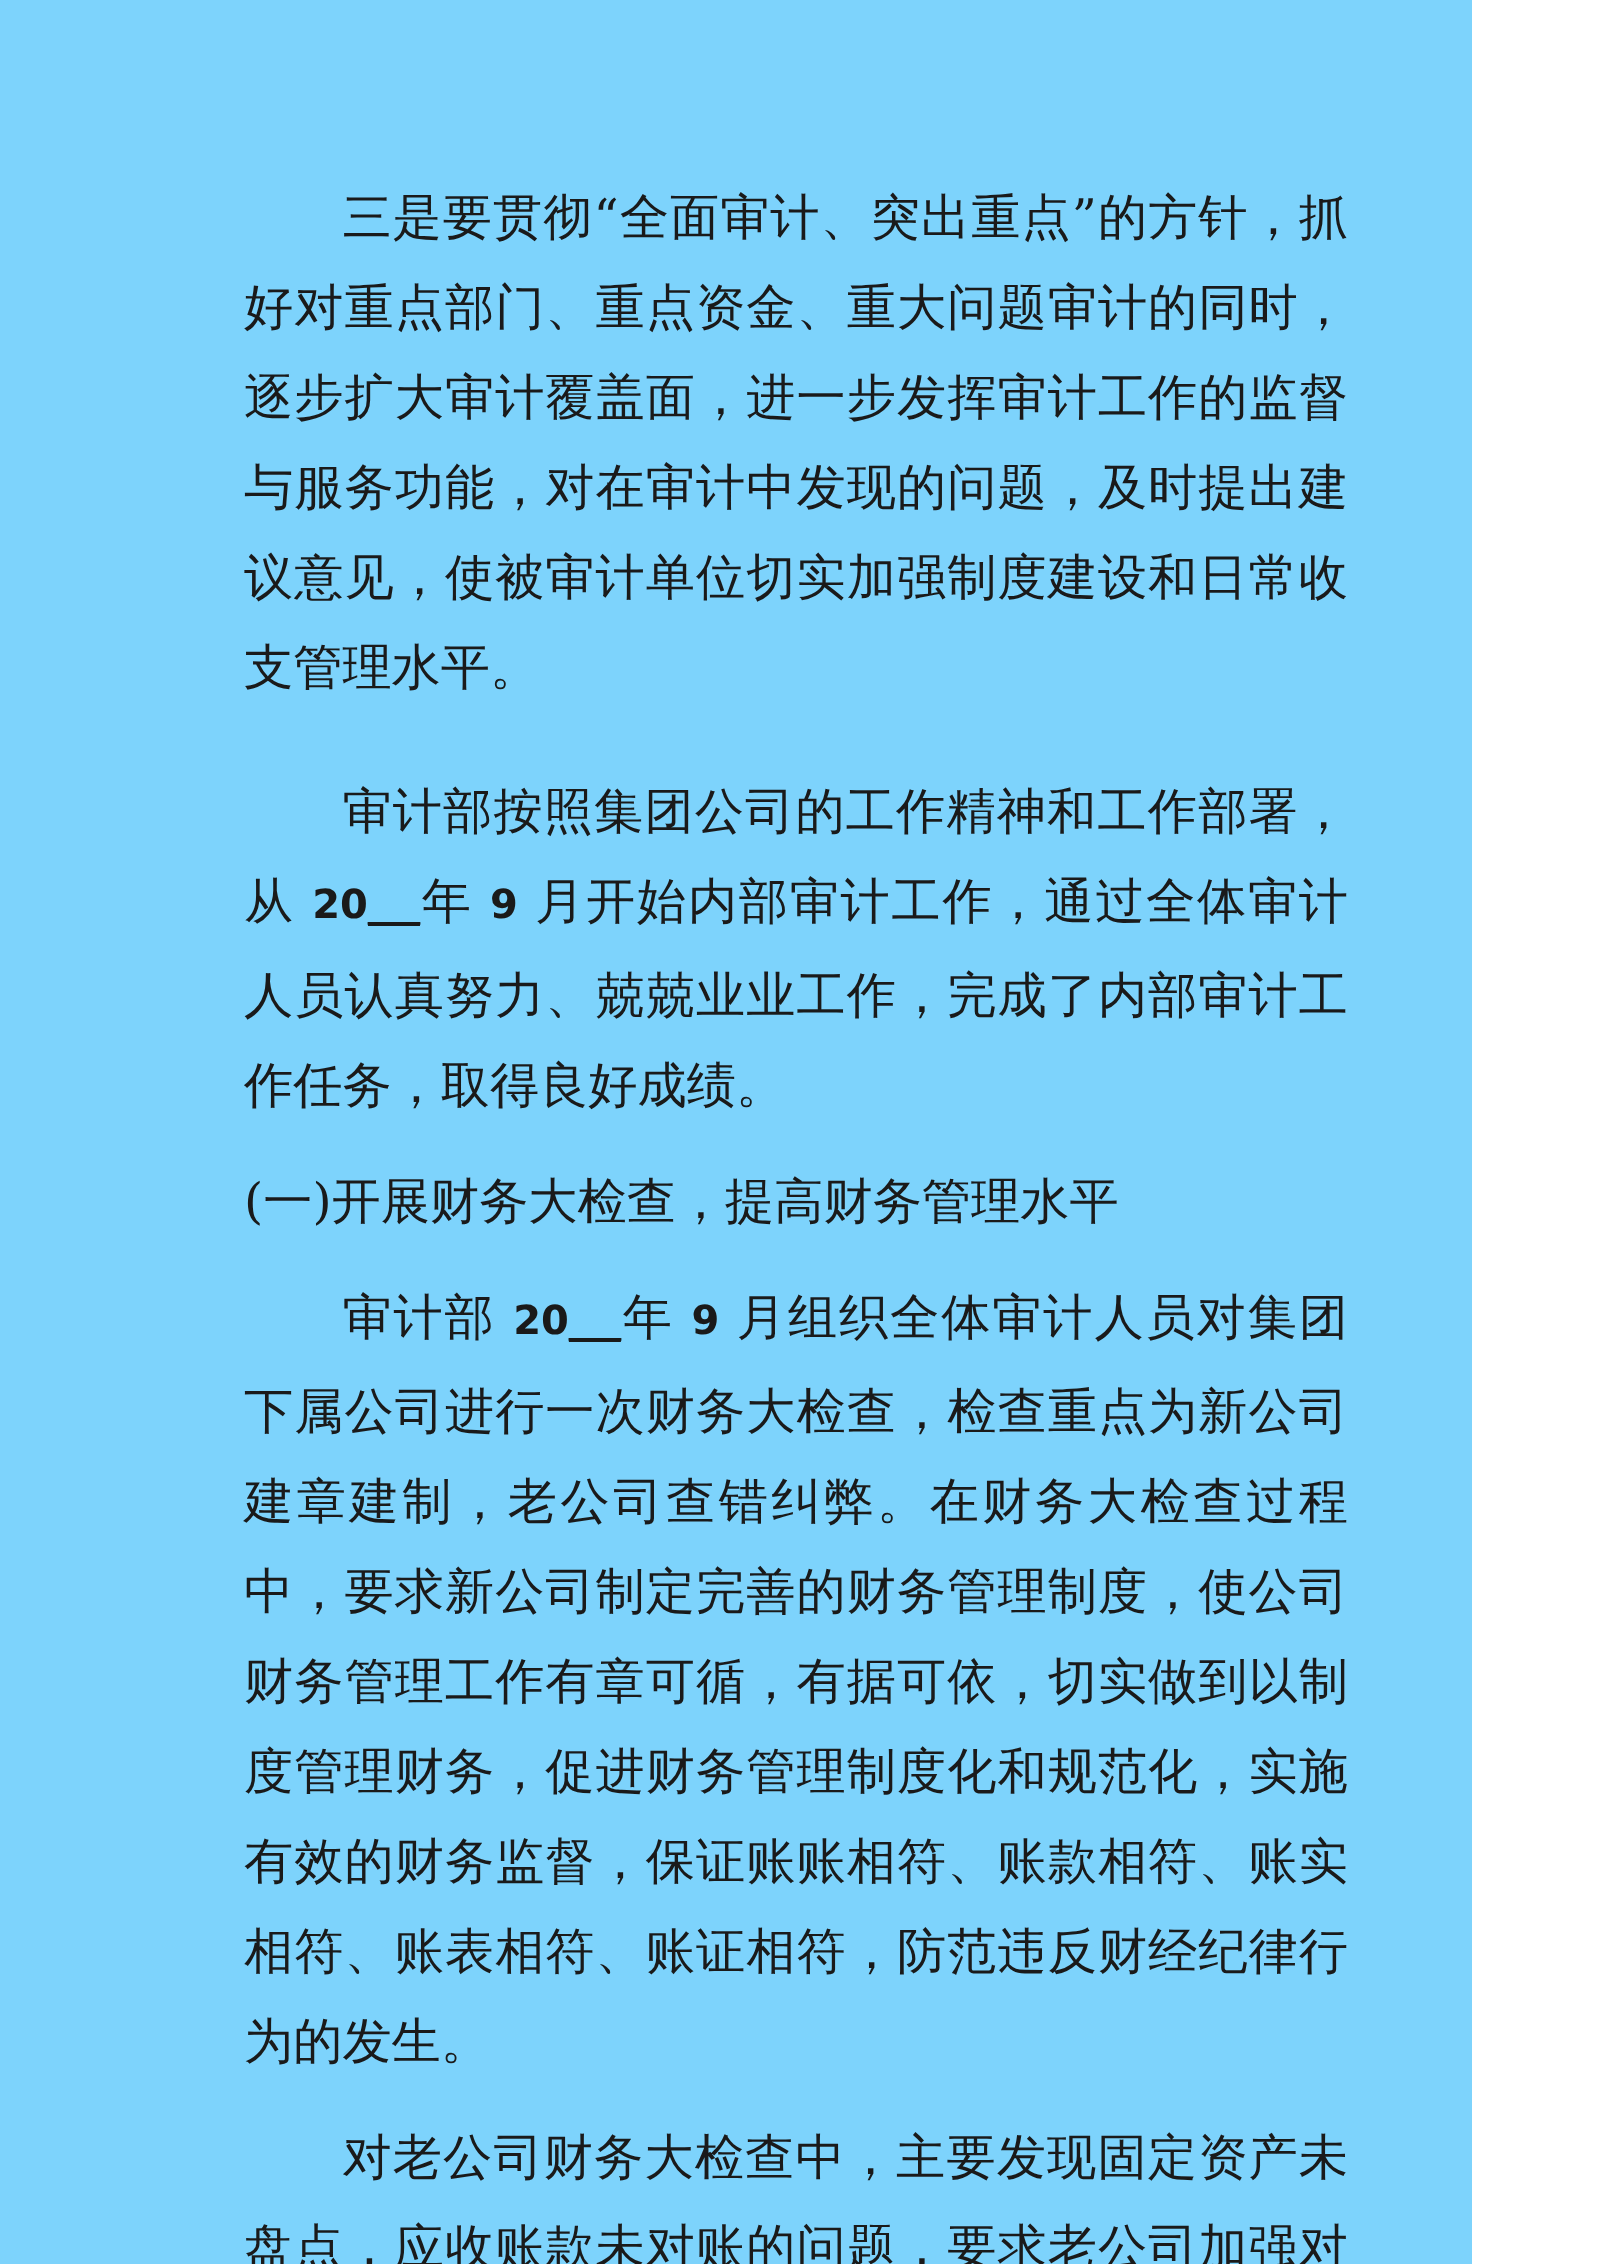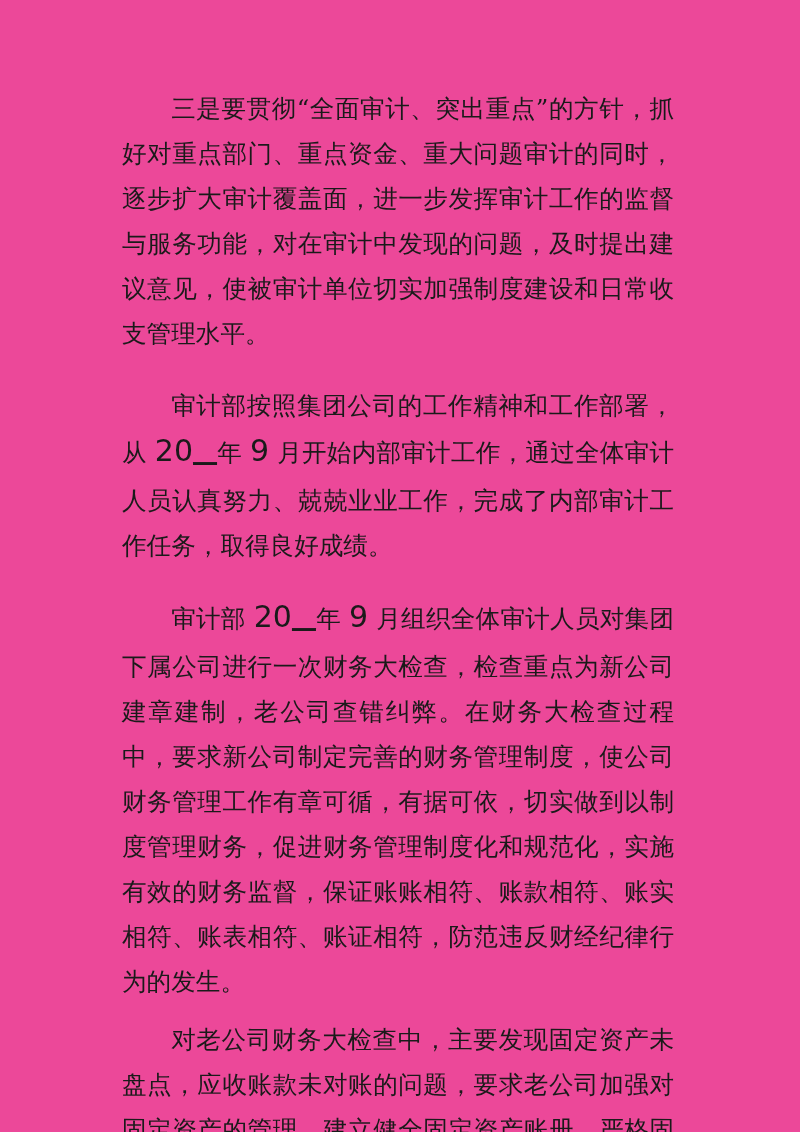--- a/index.html
+++ b/index.html
@@ -10,23 +10,23 @@
   body {
     width: 800px;
     height: 1132px;
     overflow: hidden;
     font-family: "DejaVu Serif", "Liberation Serif", serif;
     color: #1a1a1a;
   }
 
   #page {
     position: relative;
-    width: 800px;
+    width: 736px;
     height: 1132px;
-    background: #ec4899;
+    background: #7dd3fc;
     box-sizing: border-box;
   }
 
   #doc-body {
     position: absolute;
     left: 122px;
     top: 86px;
     width: 552px;
   }
 
@@ -56,26 +56,27 @@
     text-indent: 0;
   }
 
   
   .gap-sm { height: 13px; }
   .gap-md { height: 14px; }
 
   
   .lat {
     font-family: "DejaVu Sans", "Liberation Sans", sans-serif;
-    font-size: 30px;
+    font-size: 20px;
     letter-spacing: 0;
+    font-weight: bold;
   }
   .blank {
-    font-family: Liberation Mono, monospace;
-    font-size: 20px;
+    font-family: Liberation Serif, serif;
+    font-size: 26px;
     text-decoration: underline;
     text-decoration-thickness: 2px;
     text-underline-offset: 2px;
   }
 </style>
 </head>
 <body>
 
 <div id="page">
 
@@ -85,20 +86,21 @@
 
     <div class="gap-md"></div>
 
 
     <div class="gap-sm"></div>
 
     <p class="para"><span class="cjk">审计部按照集团公司的工作精神和工作部署，从 </span><span class="lat">20</span><span class="blank">__</span><span class="cjk">年 </span><span class="lat">9</span><span class="cjk"> 月开始内部审计工作，通过全体审计人员认真努力、兢兢业业工作，完成了内部审计工作任务，取得良好成绩。</span></p>
 
     <div class="gap-sm"></div>
 
+    <p class="subheading">(一)开展财务大检查，提高财务管理水平</p>
 
     <div class="gap-sm"></div>
 
     <p class="para"><span class="cjk">审计部 </span><span class="lat">20</span><span class="blank">__</span><span class="cjk">年 </span><span class="lat">9</span><span class="cjk"> 月组织全体审计人员对集团下属公司进行一次财务大检查，检查重点为新公司建章建制，老公司查错纠弊。在财务大检查过程中，要求新公司制定完善的财务管理制度，使公司财务管理工作有章可循，有据可依，切实做到以制度管理财务，促进财务管理制度化和规范化，实施有效的财务监督，保证账账相符、账款相符、账实相符、账表相符、账证相符，防范违反财经纪律行为的发生。</span></p>
 
     <div class="gap-sm"></div>
 
     <p class="para">对老公司财务大检查中，主要发现固定资产未盘点，应收账款未对账的问题，要求老公司加强对固定资产的管理，建立健全固定资产账册，严格固定资产日常核算、管理和处置，对</p>
 
   </div>

